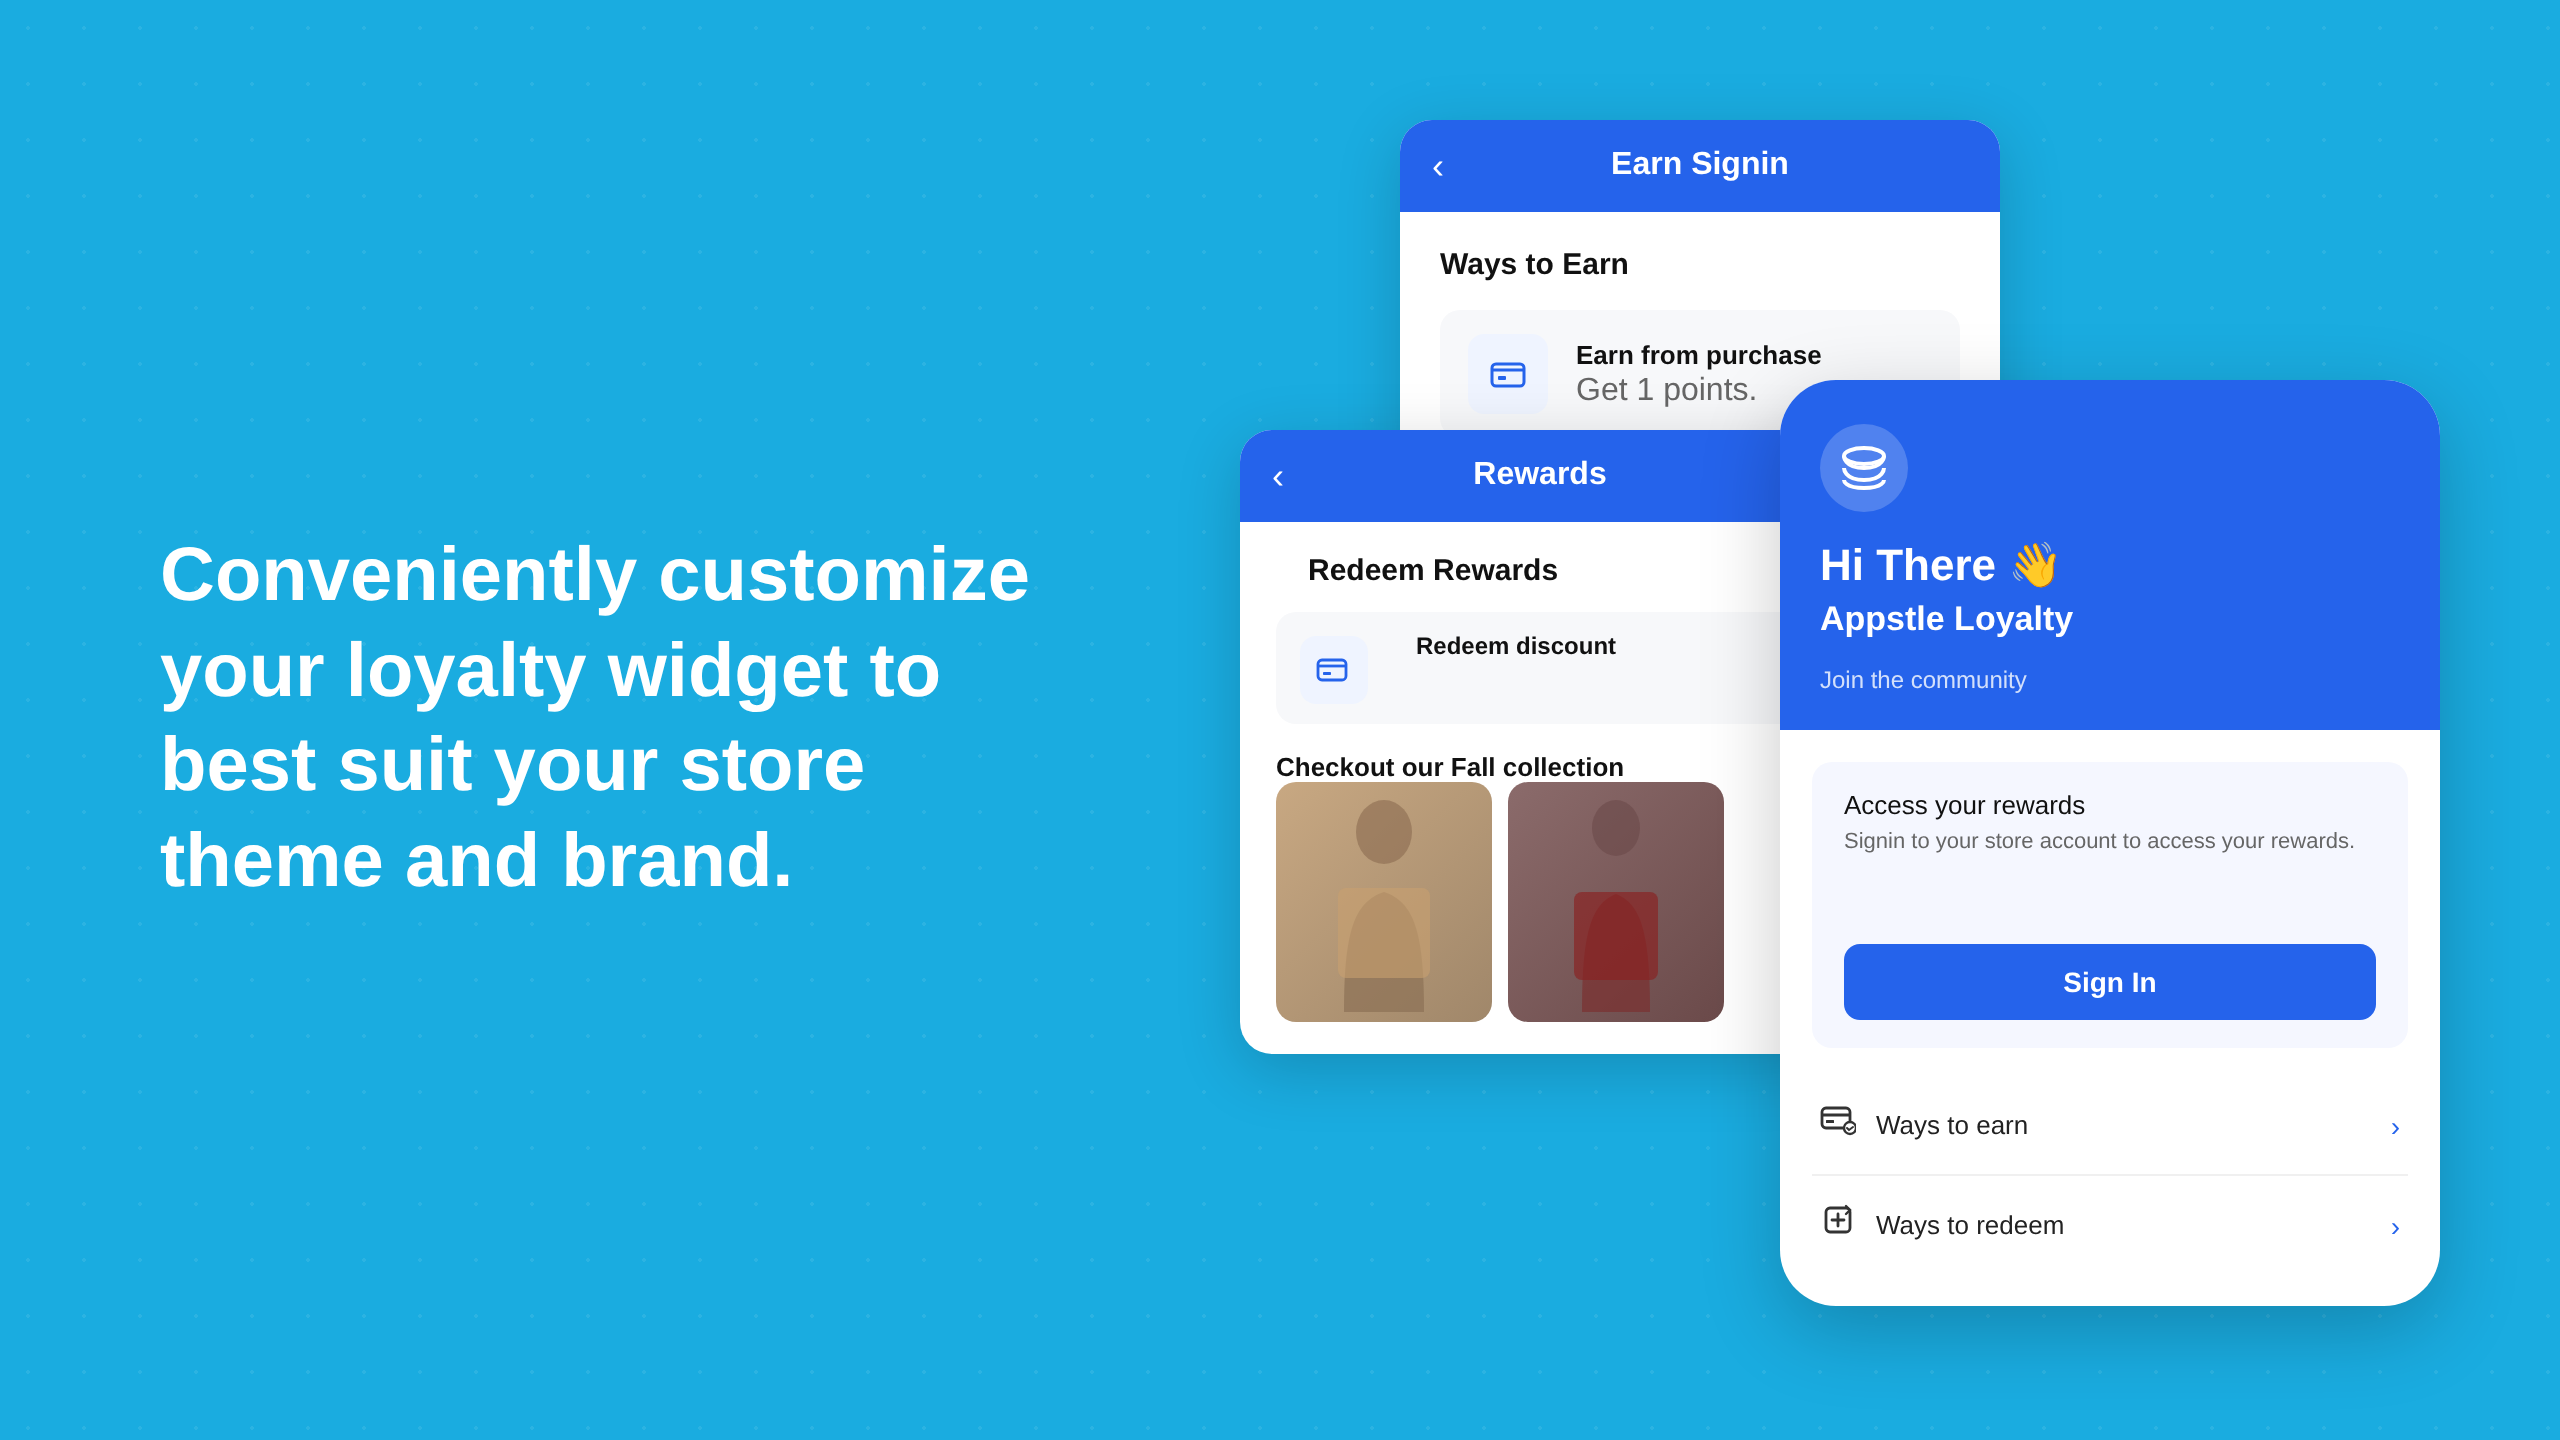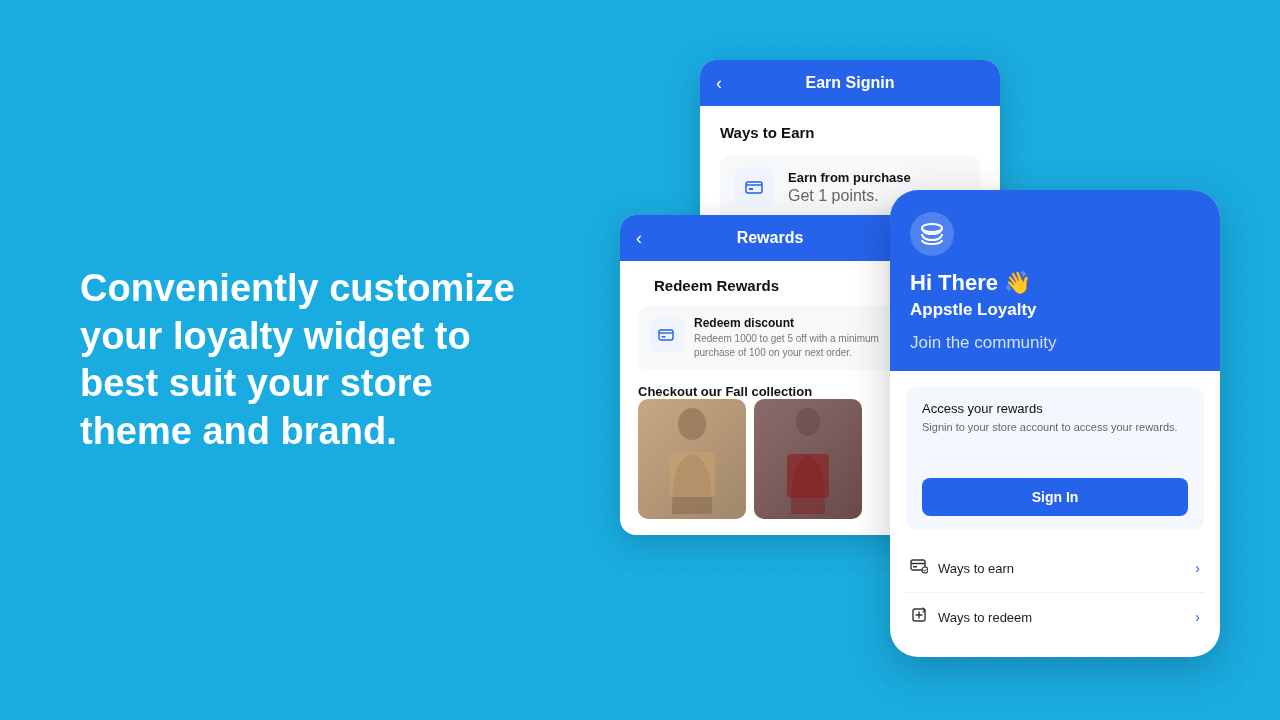--- a/index.html
+++ b/index.html
@@ -163,21 +163,21 @@
       font-size: 15px;
       font-weight: 700;
       color: #111;
       margin-bottom: 12px;
       margin-left: 16px;
     }
 
     .redeem-item {
       display: flex;
       align-items: flex-start;
-      gap: 10px;
+      gap: 24px;
       padding: 10px 12px;
       background: #f7f8fa;
       border-radius: 10px;
       margin-bottom: 14px;
     }
 
     .redeem-icon {
       width: 34px;
       height: 34px;
       background: #EFF4FF;
@@ -281,21 +281,21 @@
     }
 
     .widget-app-name {
       font-size: 17px;
       font-weight: 700;
       color: white;
       margin-bottom: 2px;
     }
 
     .widget-tagline {
-      font-size: 17px;
+      font-size: 12px;
       color: rgba(255,255,255,0.8);
       margin-top: 13px;
     }
 
     .widget-body {
       padding: 16px;
     }
 
     .access-box {
       background: #f5f7ff;
@@ -405,21 +405,20 @@
       <div class="redeem-item">
         <div class="redeem-icon">
           <svg width="18" height="18" viewBox="0 0 18 18" fill="none">
             <rect x="1" y="4" width="14" height="10" rx="2" stroke="#2563EB" stroke-width="1.4"></rect>
             <path d="M1 7h14" stroke="#2563EB" stroke-width="1.4"></path>
             <rect x="3.5" y="10" width="4" height="1.5" rx="0.4" fill="#2563EB"></rect>
           </svg>
         </div>
         <div class="redeem-text">
           <div class="redeem-name">Redeem discount</div>
-          <div class="redeem-desc">Redeem 1000 to get 5 off with a minimum purchase of 100 on your next order.</div>
         </div>
       </div>
       <div class="collection-title">Checkout our Fall collection</div>
       <div class="collection-images">
         <div class="collection-img img1">
           <div class="person-silhouette">
             <svg width="70" height="110" viewBox="0 0 70 110">
               <ellipse cx="35" cy="20" rx="14" ry="16" fill="#8B6B50" opacity="0.6"></ellipse>
               <path d="M15 110 C15 70 20 55 35 50 C50 55 55 70 55 110" fill="#8B7055" opacity="0.7"></path>
               <rect x="12" y="48" width="46" height="45" rx="4" fill="#c8a070" opacity="0.6"></rect>

